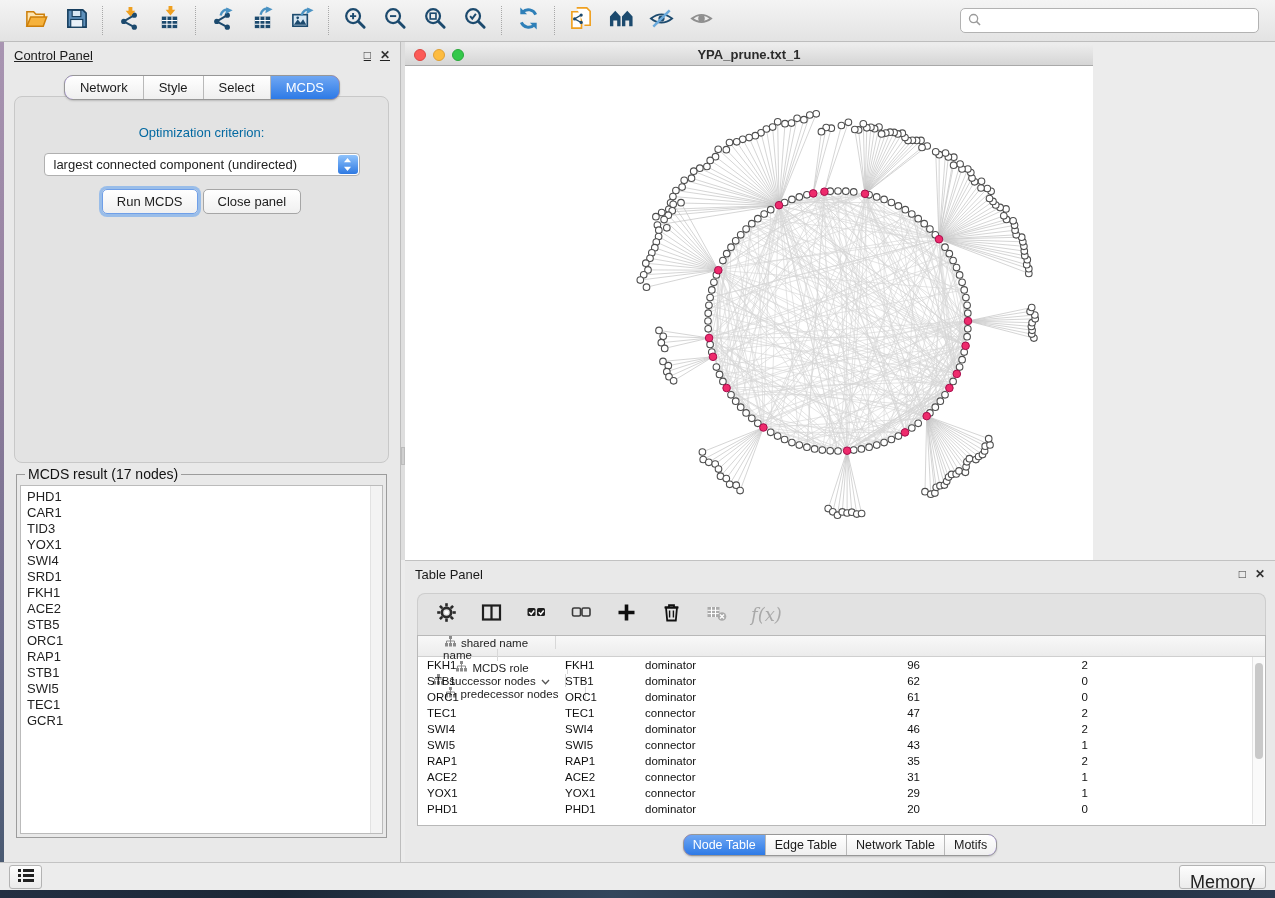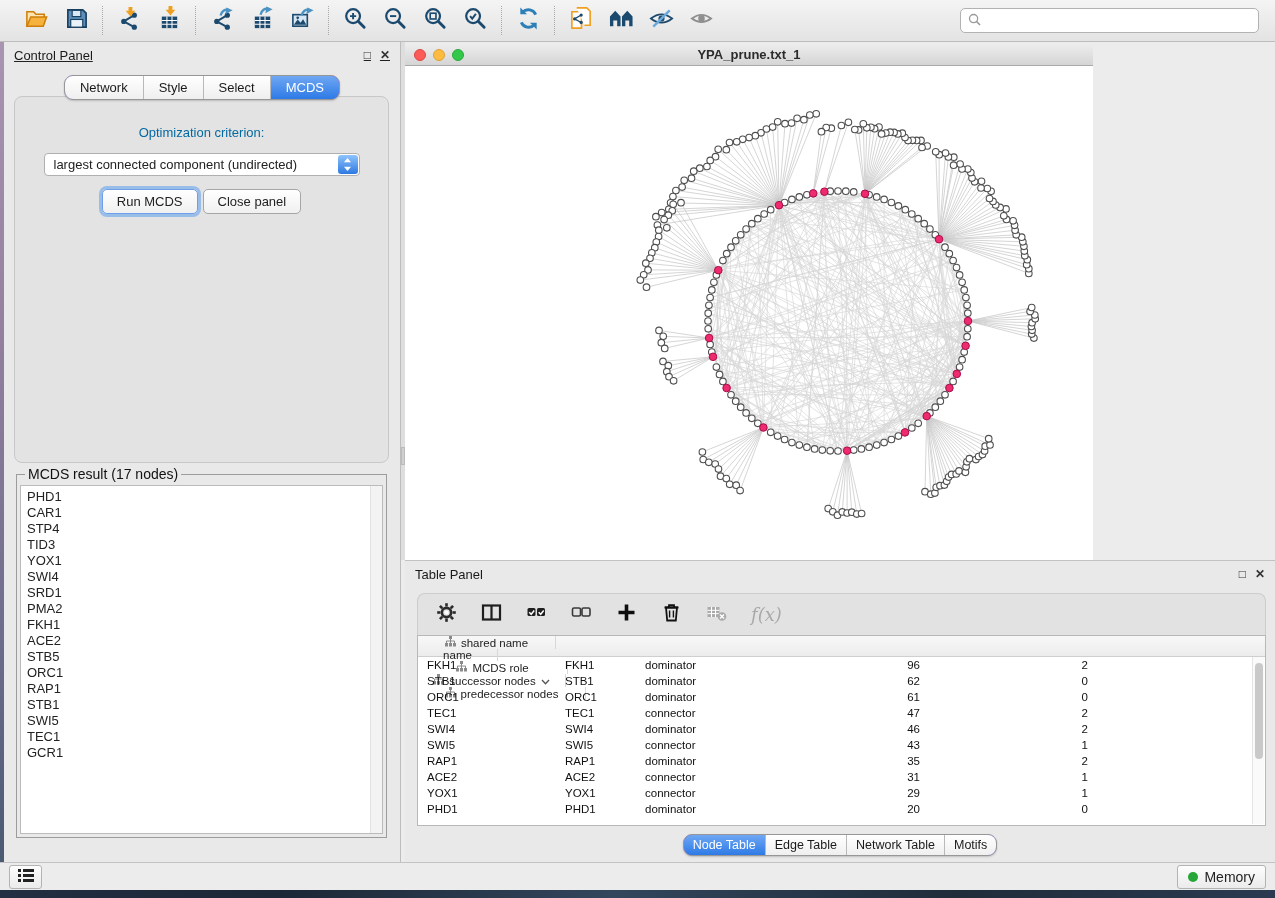--- a/index.html
+++ b/index.html
@@ -93,21 +93,21 @@
   .tp-scroll{position:absolute;right:1px;top:21px;bottom:1px;width:11px;background:#fafafa;border-left:1px solid #e4e4e4;}
   .tp-thumb{position:absolute;right:1px;top:6px;width:8px;height:96px;background:#c9c9c9;border-radius:4px;cursor:pointer;}
   .tp-tabs{position:absolute;left:0;right:0;top:273px;display:flex;justify-content:center;}
   .tp-tabs .tab{font-size:12.5px;padding:3px 9px;}
   
   .status-bar{position:absolute;left:0;right:0;top:862px;height:28px;background:#ececec;
     border-top:1px solid #c3c3c3;display:flex;align-items:center;padding:0 9px;box-sizing:border-box;}
   .sb-btn{width:31px;height:22px;border:1px solid #b3b3b3;border-radius:3px;
     background:linear-gradient(#fdfdfd,#ebebeb);display:flex;align-items:center;justify-content:center;cursor:pointer;}
   .memory-btn{margin-left:auto;height:22px;padding:0 10px;border:1px solid #b3b3b3;border-radius:3px;
-    background:linear-gradient(#fdfdfd,#ebebeb);display:flex;align-items:center;gap:6px;font-size:14px;cursor:pointer;}
+    background:linear-gradient(#fdfdfd,#ebebeb);display:flex;align-items:center;gap:6px;font-size:18px;cursor:pointer;flex-direction:column;}
   .memory-dot{width:10px;height:10px;border-radius:50%;background:#26a636;}
 </style>
 </head>
 <body>
 
 <div class="toolbar">
   <div class="tb-groups">
       <div class="tb-group">
         <div class="tb-btn">
           <span><svg viewBox="0 0 26 26">
@@ -306,26 +306,24 @@
       <div class="btn focused">Run MCDS</div>
       <div class="btn">Close panel</div>
     </div>
   </div>
   <fieldset class="mcds-fieldset">
     <legend>MCDS result (17 nodes)</legend>
     <div class="mcds-list">
       <div>
           <div class="mcds-item">PHD1</div>
           <div class="mcds-item">CAR1</div>
-          <div class="mcds-item">STP4</div>
           <div class="mcds-item">TID3</div>
           <div class="mcds-item">YOX1</div>
           <div class="mcds-item">SWI4</div>
           <div class="mcds-item">SRD1</div>
-          <div class="mcds-item">PMA2</div>
           <div class="mcds-item">FKH1</div>
           <div class="mcds-item">ACE2</div>
           <div class="mcds-item">STB5</div>
           <div class="mcds-item">ORC1</div>
           <div class="mcds-item">RAP1</div>
           <div class="mcds-item">STB1</div>
           <div class="mcds-item">SWI5</div>
           <div class="mcds-item">TEC1</div>
           <div class="mcds-item">GCR1</div>
         </div>

